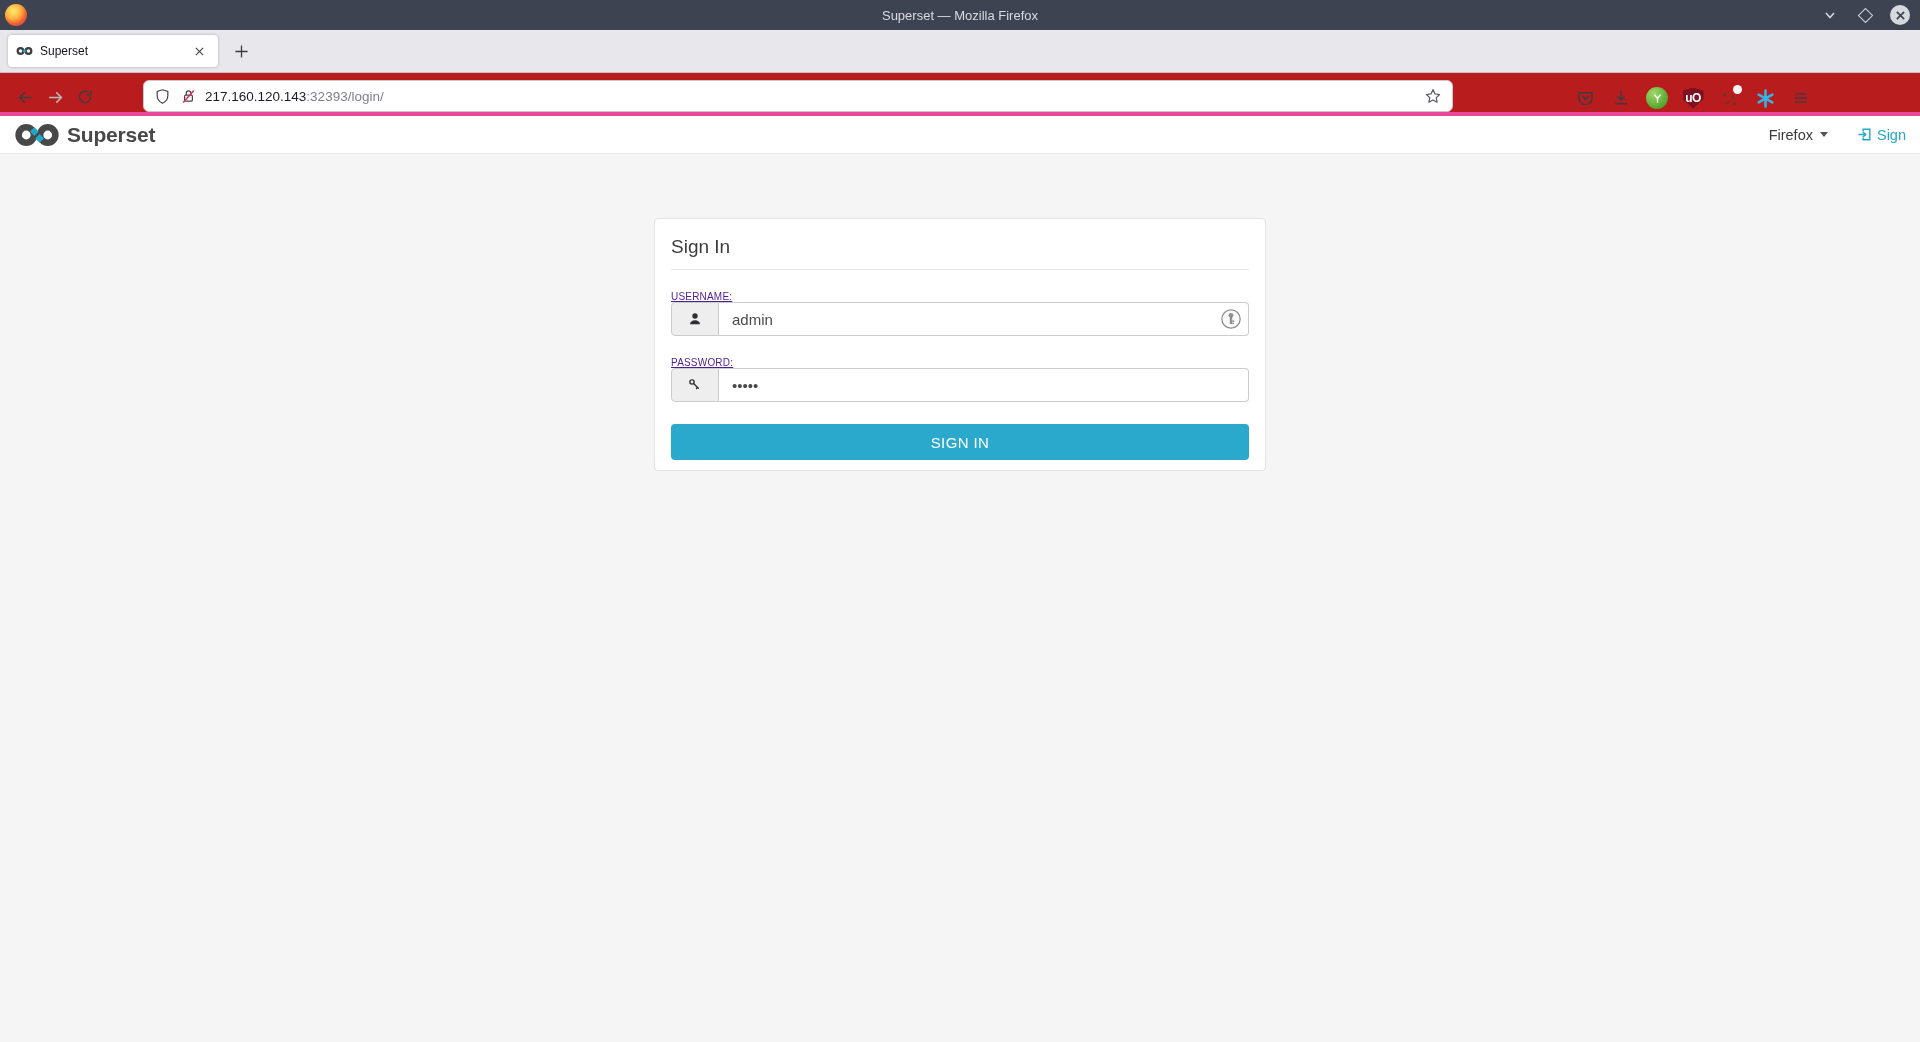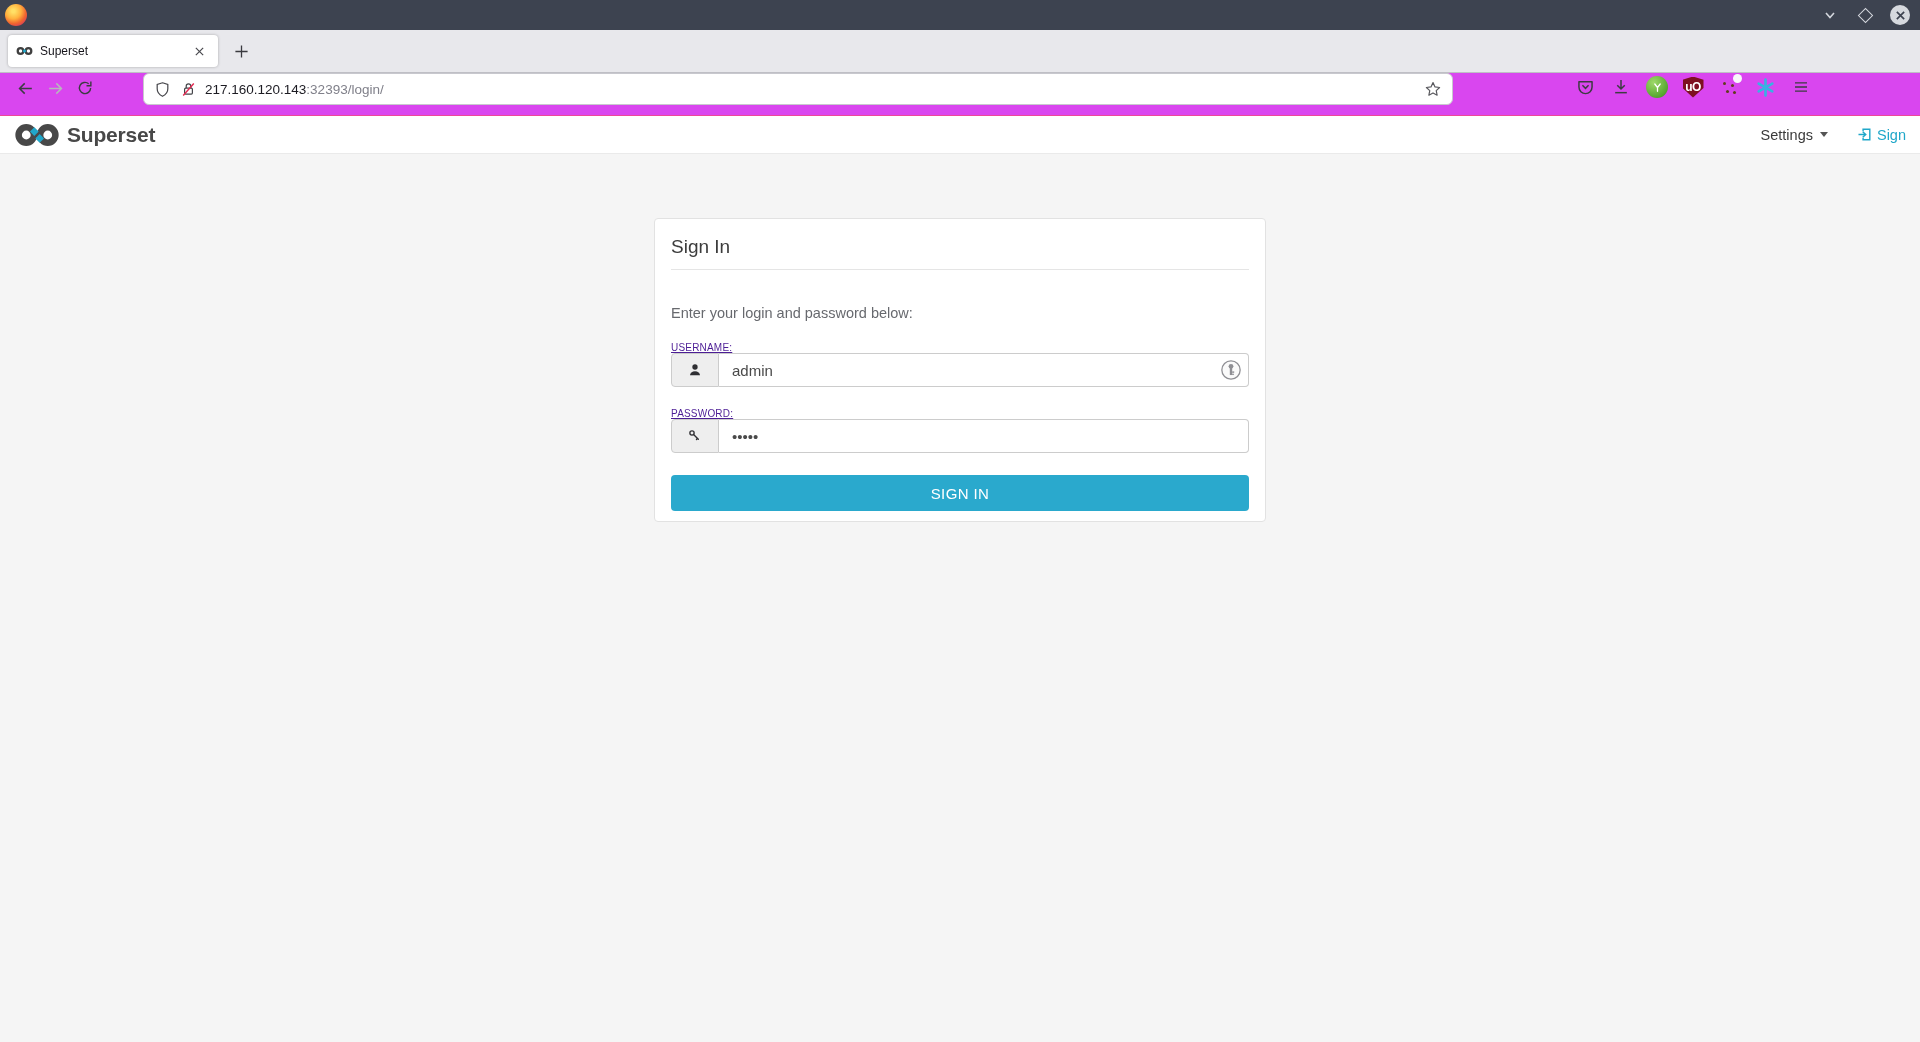--- a/index.html
+++ b/index.html
@@ -20,21 +20,21 @@
   
   .tabbar{height:42px;background:#e8e8ec;border-bottom:1px solid #bfbfc5;display:flex;align-items:center;}
   .tab{width:210px;height:32px;margin-left:8px;background:#fff;border-radius:4px;
     box-shadow:0 0 3px rgba(0,0,0,.28);display:flex;align-items:center;padding:0 8px;box-sizing:border-box;}
   .tab-title{flex:1;font-size:12px;color:#15141a;margin-left:7px;white-space:nowrap;overflow:hidden;}
   .icon-btn{display:flex;align-items:center;justify-content:center;border-radius:4px;cursor:pointer;}
   .tab-close{width:22px;height:22px;}
   .newtab{width:30px;height:30px;margin-left:8px;}
 
   
-  .navbar{height:43px;background:#d946ef;border-bottom:1px solid #ec4899;display:flex;align-items:flex-start;padding:0 13px 0 10px;box-sizing:border-box;}
+  .navbar{height:43px;background:#b91c1c;border-bottom:4px solid #ec4899;display:flex;align-items:flex-end;padding:0 13px 0 10px;box-sizing:border-box;}
   .navbtn{width:30px;height:30px;}
   .urlbar{height:32px;width:1310px;margin-left:43px;background:#fff;border:1px solid #c8c8ce;border-radius:6px;
     display:flex;align-items:center;padding:0 10px;box-sizing:border-box;}
   .url-text{font-size:13.5px;margin-left:8px;white-space:nowrap;}
   .url-host{color:#1c1b22;}
   .url-rest{color:#80808a;}
   .url-spacer{flex:1;}
   .ext-cluster{display:flex;align-items:center;gap:8px;margin-left:118px;}
   .ext{width:28px;height:28px;display:flex;align-items:center;justify-content:center;}
   .ext-green{width:22px;height:22px;border-radius:50%;background:radial-gradient(circle at 35% 30%, #9ed96a, #57a630 70%, #3f7d20);display:flex;align-items:center;justify-content:center;}
@@ -72,20 +72,21 @@
   .signin-btn{display:block;width:100%;height:36px;margin-top:22px;background:#2aa9cd;border:none;border-radius:4px;
     color:#fff;font-size:15px;font-family:"Liberation Sans",sans-serif;letter-spacing:.4px;cursor:pointer;}
 </style>
 </head>
 <body>
 
 <div class="app">
 
   <div class="titlebar">
     <div class="ff-logo"></div>
+    <div class="win-title">Superset — Mozilla Firefox</div>
     <div class="win-controls">
       <div class="wc">
         <svg width="16" height="16" viewBox="0 0 16 16">
             <polyline points="4,6 8,10.5 12,6" fill="none" stroke="#d3d6dc" stroke-width="1.6"></polyline>
           </svg>
       </div>
       <div class="wc">
           <div class="wc-diamond"></div>
         </div>
       <div class="wc wc-close">
@@ -197,39 +198,38 @@
       <svg width="46" height="24" viewBox="0 0 60 30">
         <circle cx="16" cy="15" r="10" fill="none" stroke="#484848" stroke-width="8.5"></circle>
         <circle cx="44" cy="15" r="10" fill="none" stroke="#484848" stroke-width="8.5"></circle>
         <rect x="22.5" y="6.5" width="8" height="8" fill="#20a7c9" transform="rotate(45 26.5 10.5)"></rect>
         <rect x="29.5" y="15.5" width="8" height="8" fill="#20a7c9" transform="rotate(45 33.5 19.5)"></rect>
       </svg>
       <span class="brand-name">Superset</span>
     </div>
     <div class="header-nav">
       <div class="settings">
-        <span>Settings</span>
+        <span>Firefox</span>
         <span class="caret"></span>
       </div>
       <a class="login-link">
         <svg width="17" height="17" viewBox="0 0 24 24">
           <path d="M10 7.5 V4.5 H19.5 V19.5 H10 V16.5" fill="none" stroke="#20a7c9" stroke-width="2"></path>
           <path d="M3.5 12 H13.5 M9.5 8 L13.8 12 L9.5 16" fill="none" stroke="#20a7c9" stroke-width="2"></path>
         </svg>
         <span>Sign</span>
       </a>
     </div>
   </div>
 
   <div class="page">
     <div class="panel">
       <h3 class="panel-title">Sign In</h3>
       <hr class="panel-hr">
 
-      <div class="instruction">Enter your login and password below:</div>
 
       <div class="field-label">USERNAME:</div>
       <div class="input-group">
         <span class="addon">
           <svg width="16" height="16" viewBox="0 0 24 24">
             <circle cx="12" cy="7.5" r="4" fill="#2f2f33"></circle>
             <path d="M4.5 20 a7.5 6 0 0 1 15 0 z" fill="#2f2f33"></path>
           </svg>
         </span>
         <input type="text" value="admin" style="">

